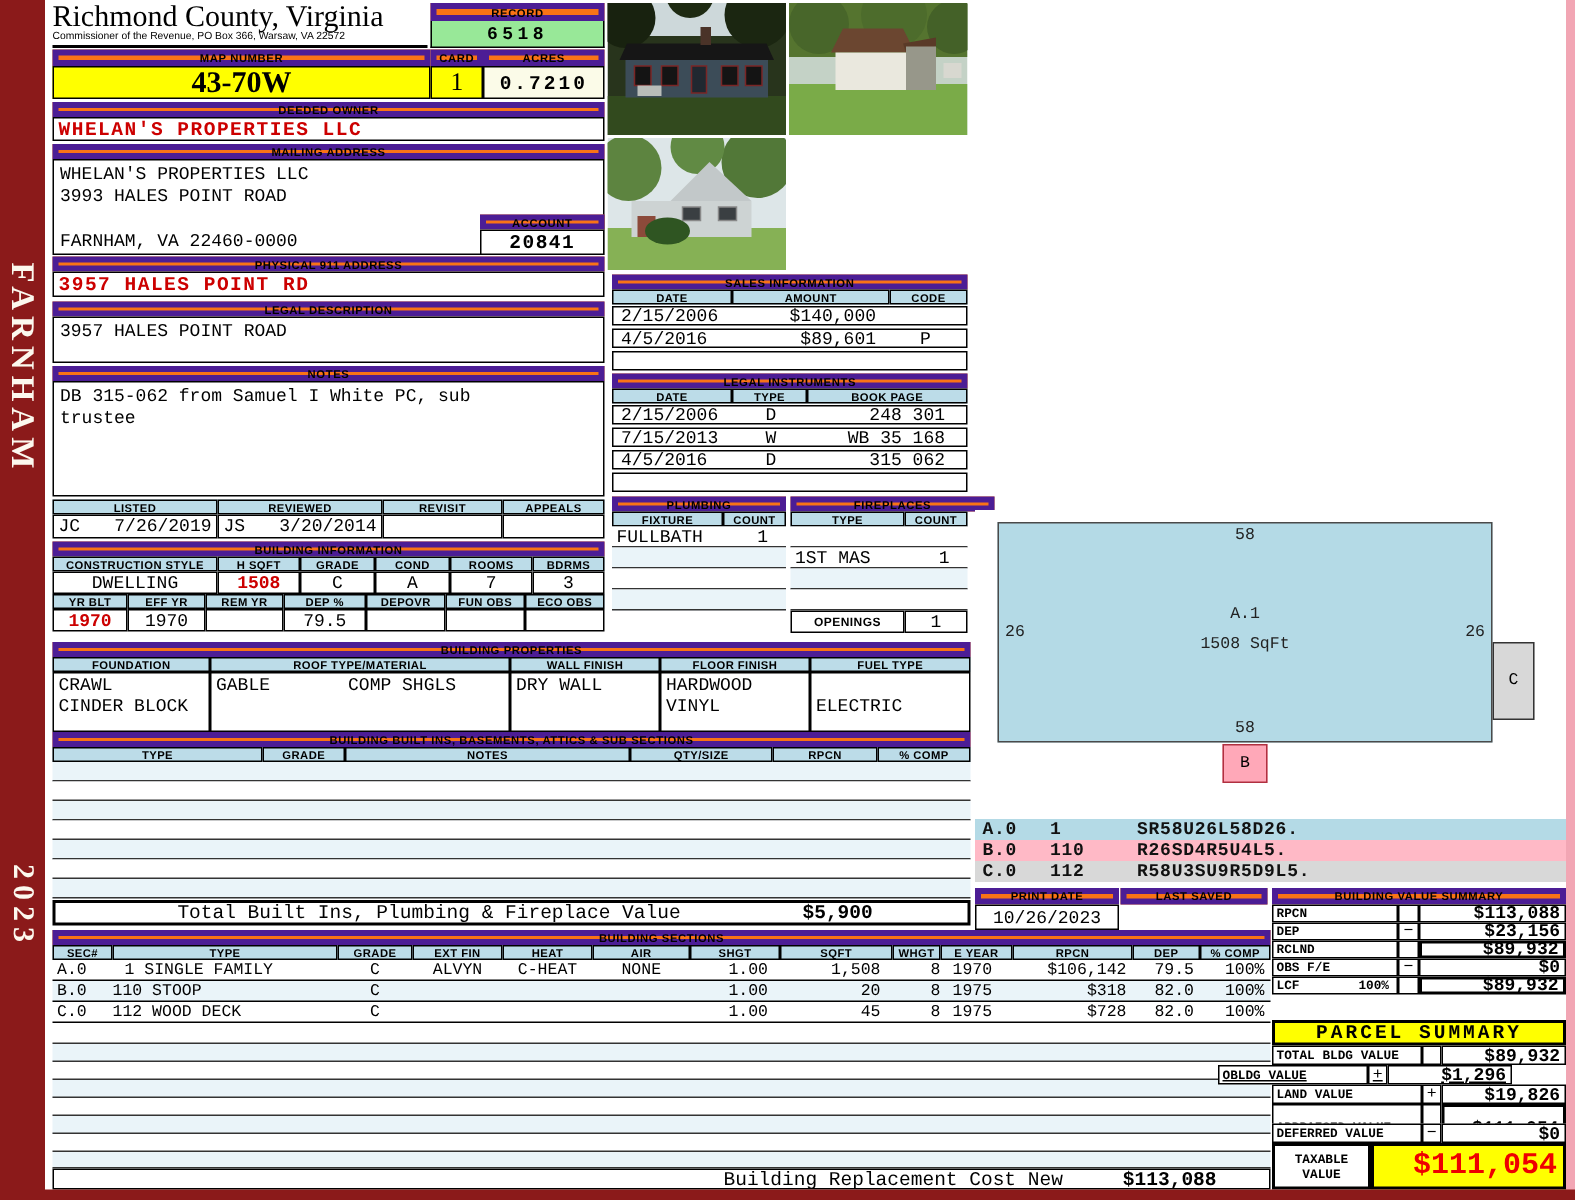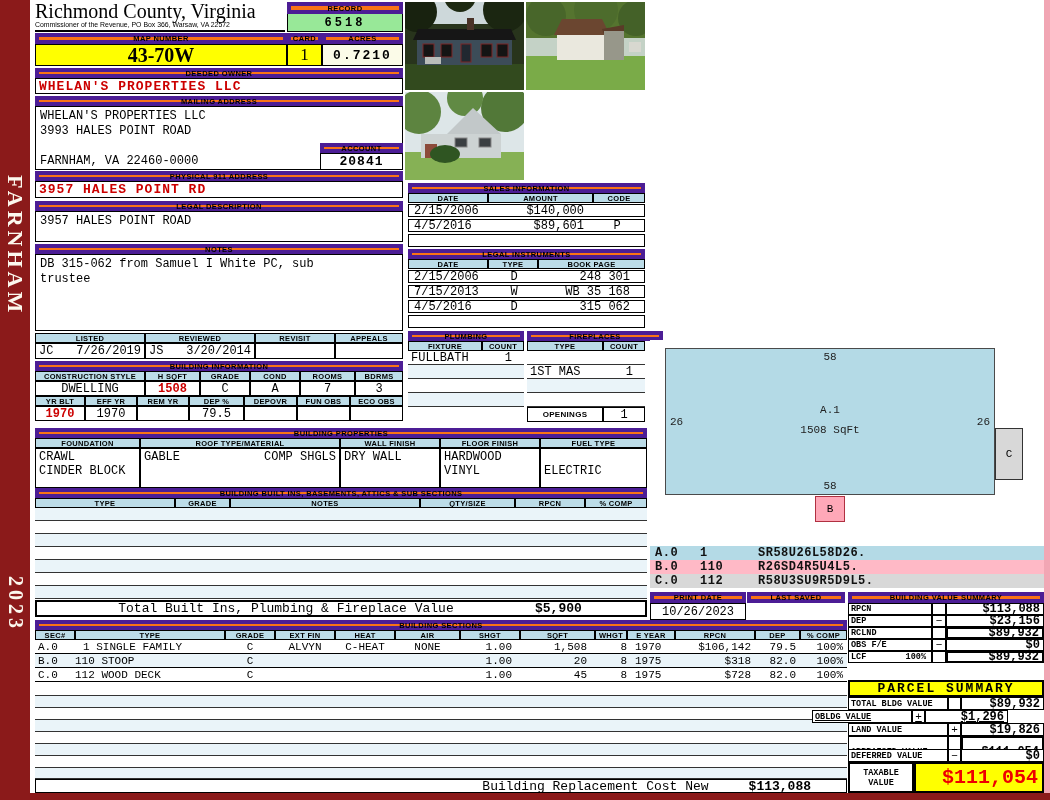--- a/index.html
+++ b/index.html
@@ -143,21 +143,21 @@
     <div class="hc" style="width:105px;">FOUNDATION</div>
     <div class="hc" style="width:200px;">ROOF TYPE/MATERIAL</div>
     <div class="hc" style="width:100px;">WALL FINISH</div>
     <div class="hc" style="width:100px;">FLOOR FINISH</div>
     <div class="hc" style="width:107px;">FUEL TYPE</div>
   </div>
   <div class="abs cells" style="left:35px;top:448px;width:612px;height:40px;">
     <div class="vc" style="width:105px;align-items:flex-start;padding:1px 3px;">
       <div><div>CRAWL</div><div>CINDER BLOCK</div></div>
     </div>
-    <div class="vc" style="width:200px;align-items:flex-start;padding:1px 3px;justify-content:space-between;">
+    <div class="vc" style="width:200px;align-items:flex-start;padding:1px 3px;">
       <span>GABLE</span><span style="margin-left:52px;">COMP SHGLS</span>
     </div>
     <div class="vc" style="width:100px;align-items:flex-start;padding:1px 3px;">DRY WALL</div>
     <div class="vc" style="width:100px;align-items:flex-start;padding:1px 3px;">
       <div><div>HARDWOOD</div><div>VINYL</div></div>
     </div>
     <div class="vc" style="width:107px;align-items:flex-start;padding:15px 3px;">ELECTRIC</div>
   </div>
 
   <div class="abs bar" style="left:35px;top:488px;width:612px;height:10px;">BUILDING BUILT INS, BASEMENTS, ATTICS &amp; SUB SECTIONS</div>

